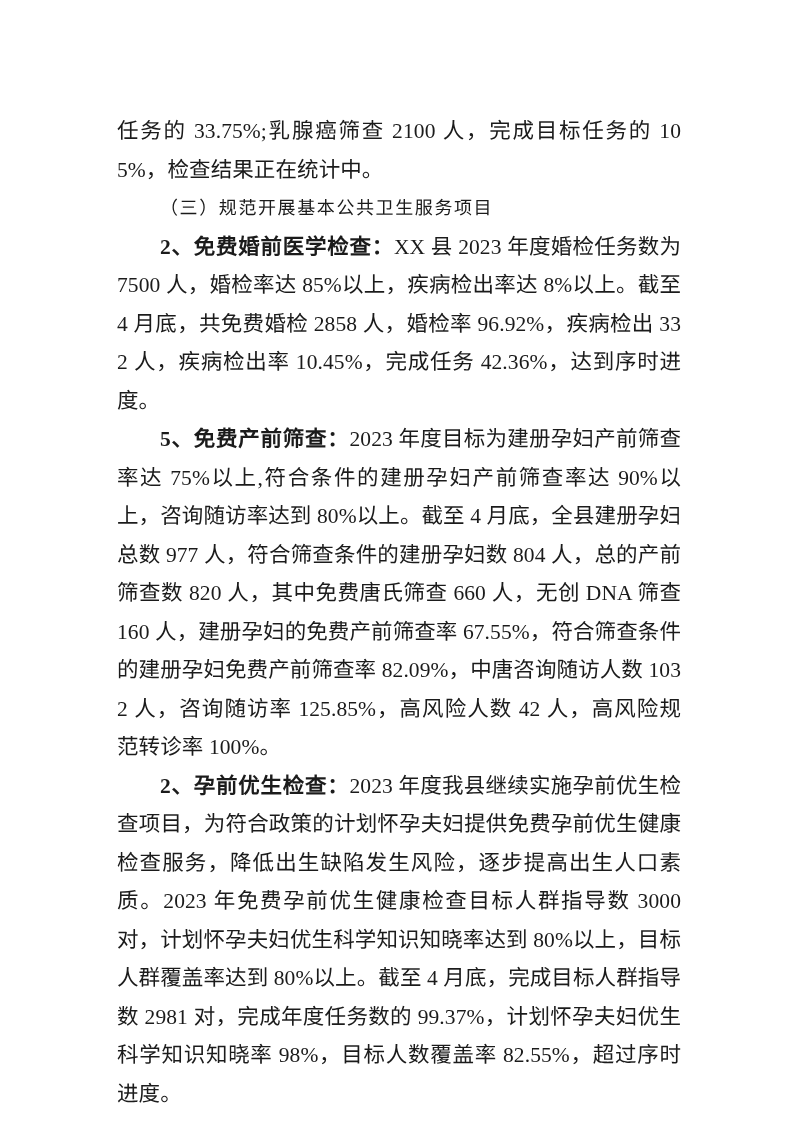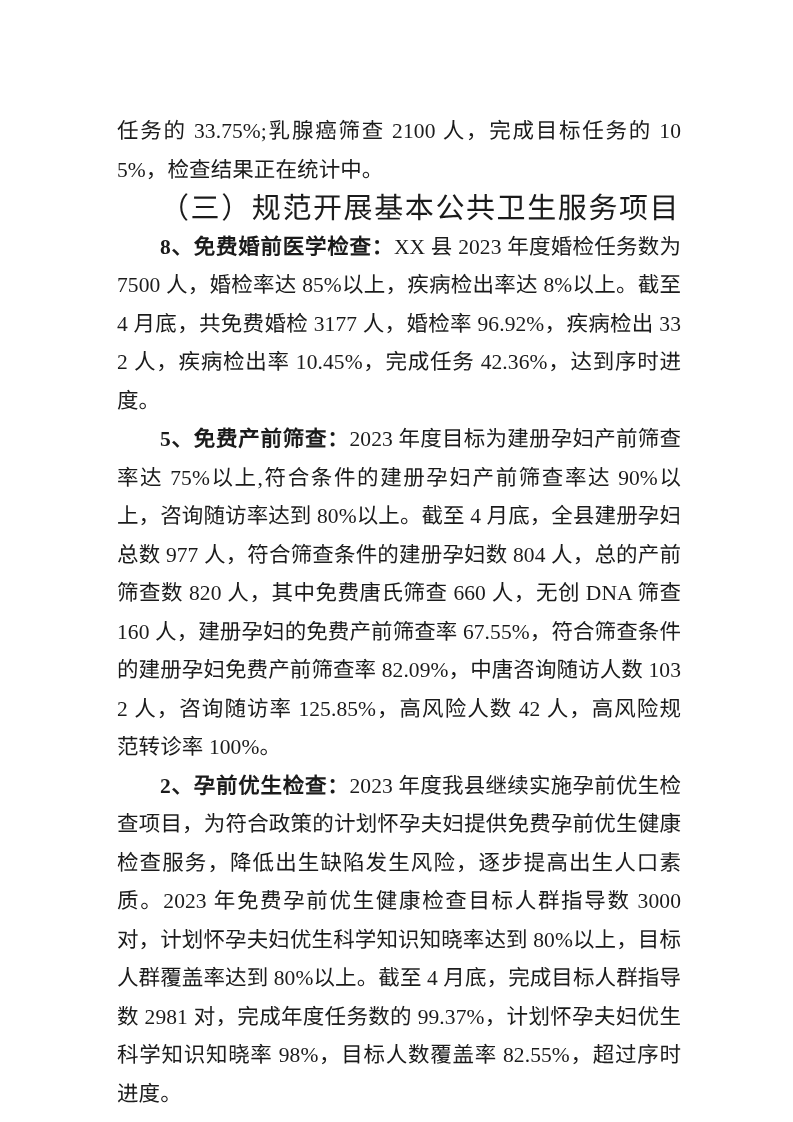--- a/index.html
+++ b/index.html
@@ -49,21 +49,21 @@
   
   .para.indent {
     text-indent: 43px;
   }
 
   
   .heading-kai {
     margin: 0;
     text-indent: 43px;
     font-family: "Liberation Serif", "DejaVu Serif", serif;
-    font-size: 29px;
+    font-size: 18px;
     line-height: 38.5px;
     color: #1b1b1b;
     text-align: left;
     letter-spacing: 1.6px;
   }
 
   
   .lead {
     font-weight: bold;
     letter-spacing: 0.6px;
@@ -72,20 +72,20 @@
 </head>
 <body>
 
 <div class="page">
   <div class="doc-body">
 
     <p class="para cont">任务的 33.75%;乳腺癌筛查 2100 人，完成目标任务的 105%，检查结果正在统计中。</p>
 
     <p class="heading-kai">（三）规范开展基本公共卫生服务项目</p>
 
-    <p class="para indent"><span class="lead">8、免费婚前医学检查：</span><span>XX 县 2023 年度婚检任务数为 7500 人，婚检率达 85%以上，疾病检出率达 8%以上。截至 4 月底，共免费婚检 3177 人，婚检率 96.92%，疾病检出 332 人，疾病检出率 10.45%，完成任务 42.36%，达到序时进度。</span></p>
+    <p class="para indent"><span class="lead">2、免费婚前医学检查：</span><span>XX 县 2023 年度婚检任务数为 7500 人，婚检率达 85%以上，疾病检出率达 8%以上。截至 4 月底，共免费婚检 2858 人，婚检率 96.92%，疾病检出 332 人，疾病检出率 10.45%，完成任务 42.36%，达到序时进度。</span></p>
 
     <p class="para indent"><span class="lead">5、免费产前筛查：</span><span>2023 年度目标为建册孕妇产前筛查率达 75%以上,符合条件的建册孕妇产前筛查率达 90%以上，咨询随访率达到 80%以上。截至 4 月底，全县建册孕妇总数 977 人，符合筛查条件的建册孕妇数 804 人，总的产前筛查数 820 人，其中免费唐氏筛查 660 人，无创 DNA 筛查 160 人，建册孕妇的免费产前筛查率 67.55%，符合筛查条件的建册孕妇免费产前筛查率 82.09%，中唐咨询随访人数 1032 人，咨询随访率 125.85%，高风险人数 42 人，高风险规范转诊率 100%。</span></p>
 
     <p class="para indent"><span class="lead">2、孕前优生检查：</span><span>2023 年度我县继续实施孕前优生检查项目，为符合政策的计划怀孕夫妇提供免费孕前优生健康检查服务，降低出生缺陷发生风险，逐步提高出生人口素质。2023 年免费孕前优生健康检查目标人群指导数 3000 对，计划怀孕夫妇优生科学知识知晓率达到 80%以上，目标人群覆盖率达到 80%以上。截至 4 月底，完成目标人群指导数 2981 对，完成年度任务数的 99.37%，计划怀孕夫妇优生科学知识知晓率 98%，目标人数覆盖率 82.55%，超过序时进度。</span></p>
 
   </div>
 </div>
 
 </body></html>

